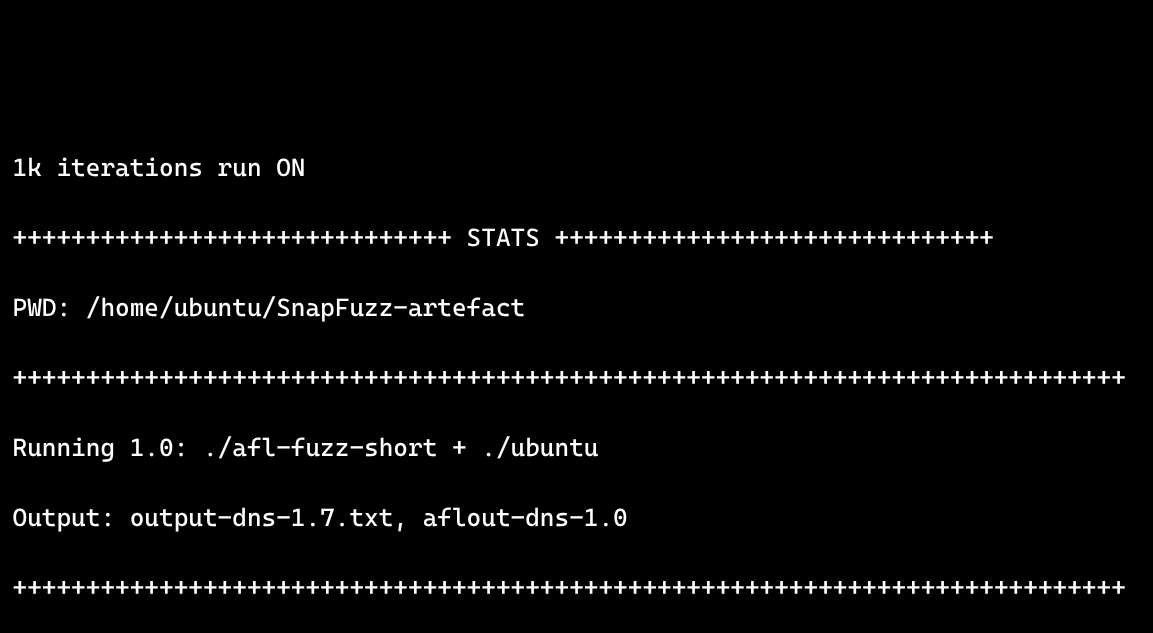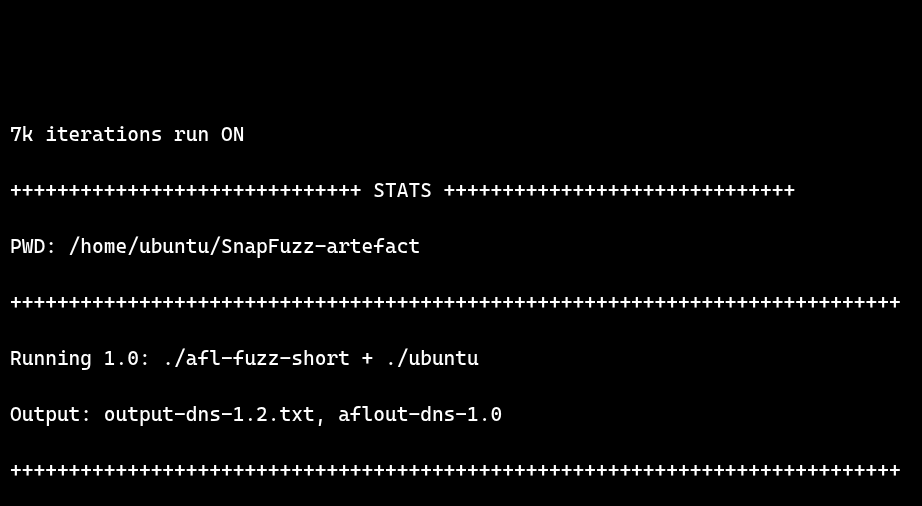--- a/index.html
+++ b/index.html
@@ -18,26 +18,26 @@
     }
     .line {
       display: block;
     }
   </style>
 </head>
 <body>
 
 
 
-<span class="line">7k iterations run ON</span>
+<span class="line">1k iterations run ON</span>
 <span class="line">++++++++++++++++++++++++++++++ STATS ++++++++++++++++++++++++++++++</span>
 <span class="line">PWD: /home/ubuntu/SnapFuzz-artefact</span>
 <span class="line">++++++++++++++++++++++++++++++++++++++++++++++++++++++++++++++++++++++++++++</span>
 <span class="line">Running 1.0: ./afl-fuzz-short + ./ubuntu</span>
-<span class="line">Output: output-dns-1.2.txt, aflout-dns-1.0</span>
+<span class="line">Output: output-dns-1.7.txt, aflout-dns-1.0</span>
 <span class="line">++++++++++++++++++++++++++++++++++++++++++++++++++++++++++++++++++++++++++++</span>
 
 
 
 
 
 
 
 
 

